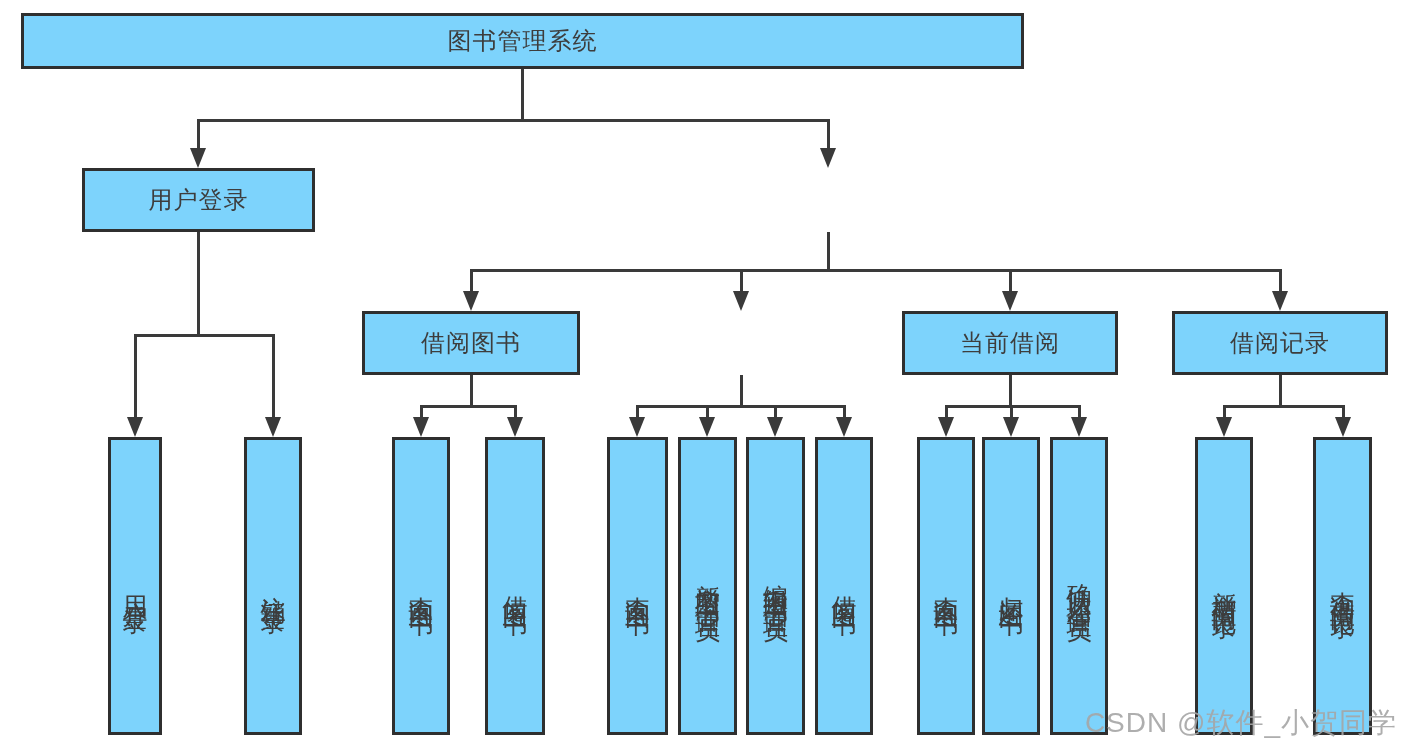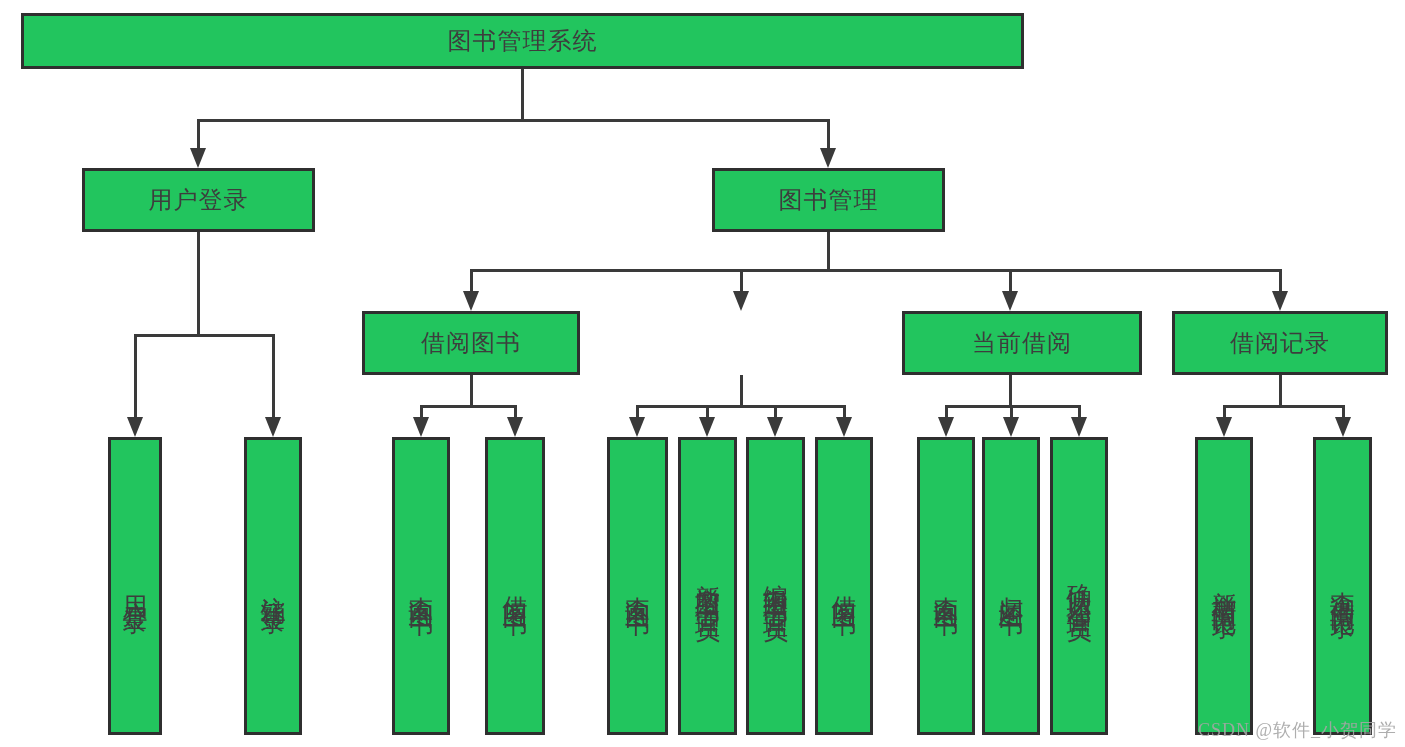--- a/index.html
+++ b/index.html
@@ -1,60 +1,57 @@
 <!DOCTYPE html>
 <html><head>
 <meta charset="utf-8">
 <style>
   html,body { margin:0; padding:0; background:#ffffff; }
   .canvas {
     position:relative; width:1405px; height:747px; background:#ffffff;
     font-family:"Liberation Sans", sans-serif; overflow:hidden;
   }
   .box {
-    position:absolute; background:#22c55e; border:3px solid #2f2f2f;
+    position:absolute; background:#7dd3fc; border:3px solid #2f2f2f;
     box-sizing:border-box; display:flex; align-items:center; justify-content:center;
     color:#3d3d3d;
   }
   .hbox { font-size:24px; letter-spacing:1px; white-space:nowrap; }
   .vbox .vtext {
     writing-mode:vertical-rl; text-orientation:mixed;
     font-size:25px; letter-spacing:5px; line-height:1; color:#3d3d3d;
   }
   .line { position:absolute; background:#3a3a3a; }
   .arrow {
     position:absolute; width:0; height:0;
     border-left:8px solid transparent; border-right:8px solid transparent;
     border-top:20px solid #3a3a3a;
   }
   .watermark {
-    position:absolute; right:8px; bottom:5px; font-size:18px;
-    color:rgba(165,165,165,0.9); letter-spacing:1px; z-index:5; white-space:nowrap;font-family:Liberation Serif, serif;
+    position:absolute; right:8px; bottom:5px; font-size:28px;
+    color:rgba(165,165,165,0.9); letter-spacing:1px; z-index:5; white-space:nowrap;
   }
 </style>
 </head>
 <body>
 
 <div class="canvas">
 
   <div class="box hbox" style="left:21px; top:13px; width:1003px; height:56px;">
     <span>图书管理系统</span>
   </div>
 
   <div class="box hbox" style="left:82px; top:168px; width:233px; height:64px;">
     <span>用户登录</span>
   </div>
-  <div class="box hbox" style="left:712px; top:168px; width:233px; height:64px;">
-    <span>图书管理</span>
-  </div>
 
   <div class="box hbox" style="left:362px; top:311px; width:218px; height:64px;">
     <span>借阅图书</span>
   </div>
-  <div class="box hbox" style="left:902px; top:311px; width:240px; height:64px;">
+  <div class="box hbox" style="left:902px; top:311px; width:216px; height:64px;">
     <span>当前借阅</span>
   </div>
   <div class="box hbox" style="left:1172px; top:311px; width:216px; height:64px;">
     <span>借阅记录</span>
   </div>
 
   <div class="box vbox" style="left:108px; top:437px; width:54px; height:298px;">
     <span class="vtext">用户登录</span>
   </div>
   <div class="box vbox" style="left:244px; top:437px; width:58px; height:298px;">

